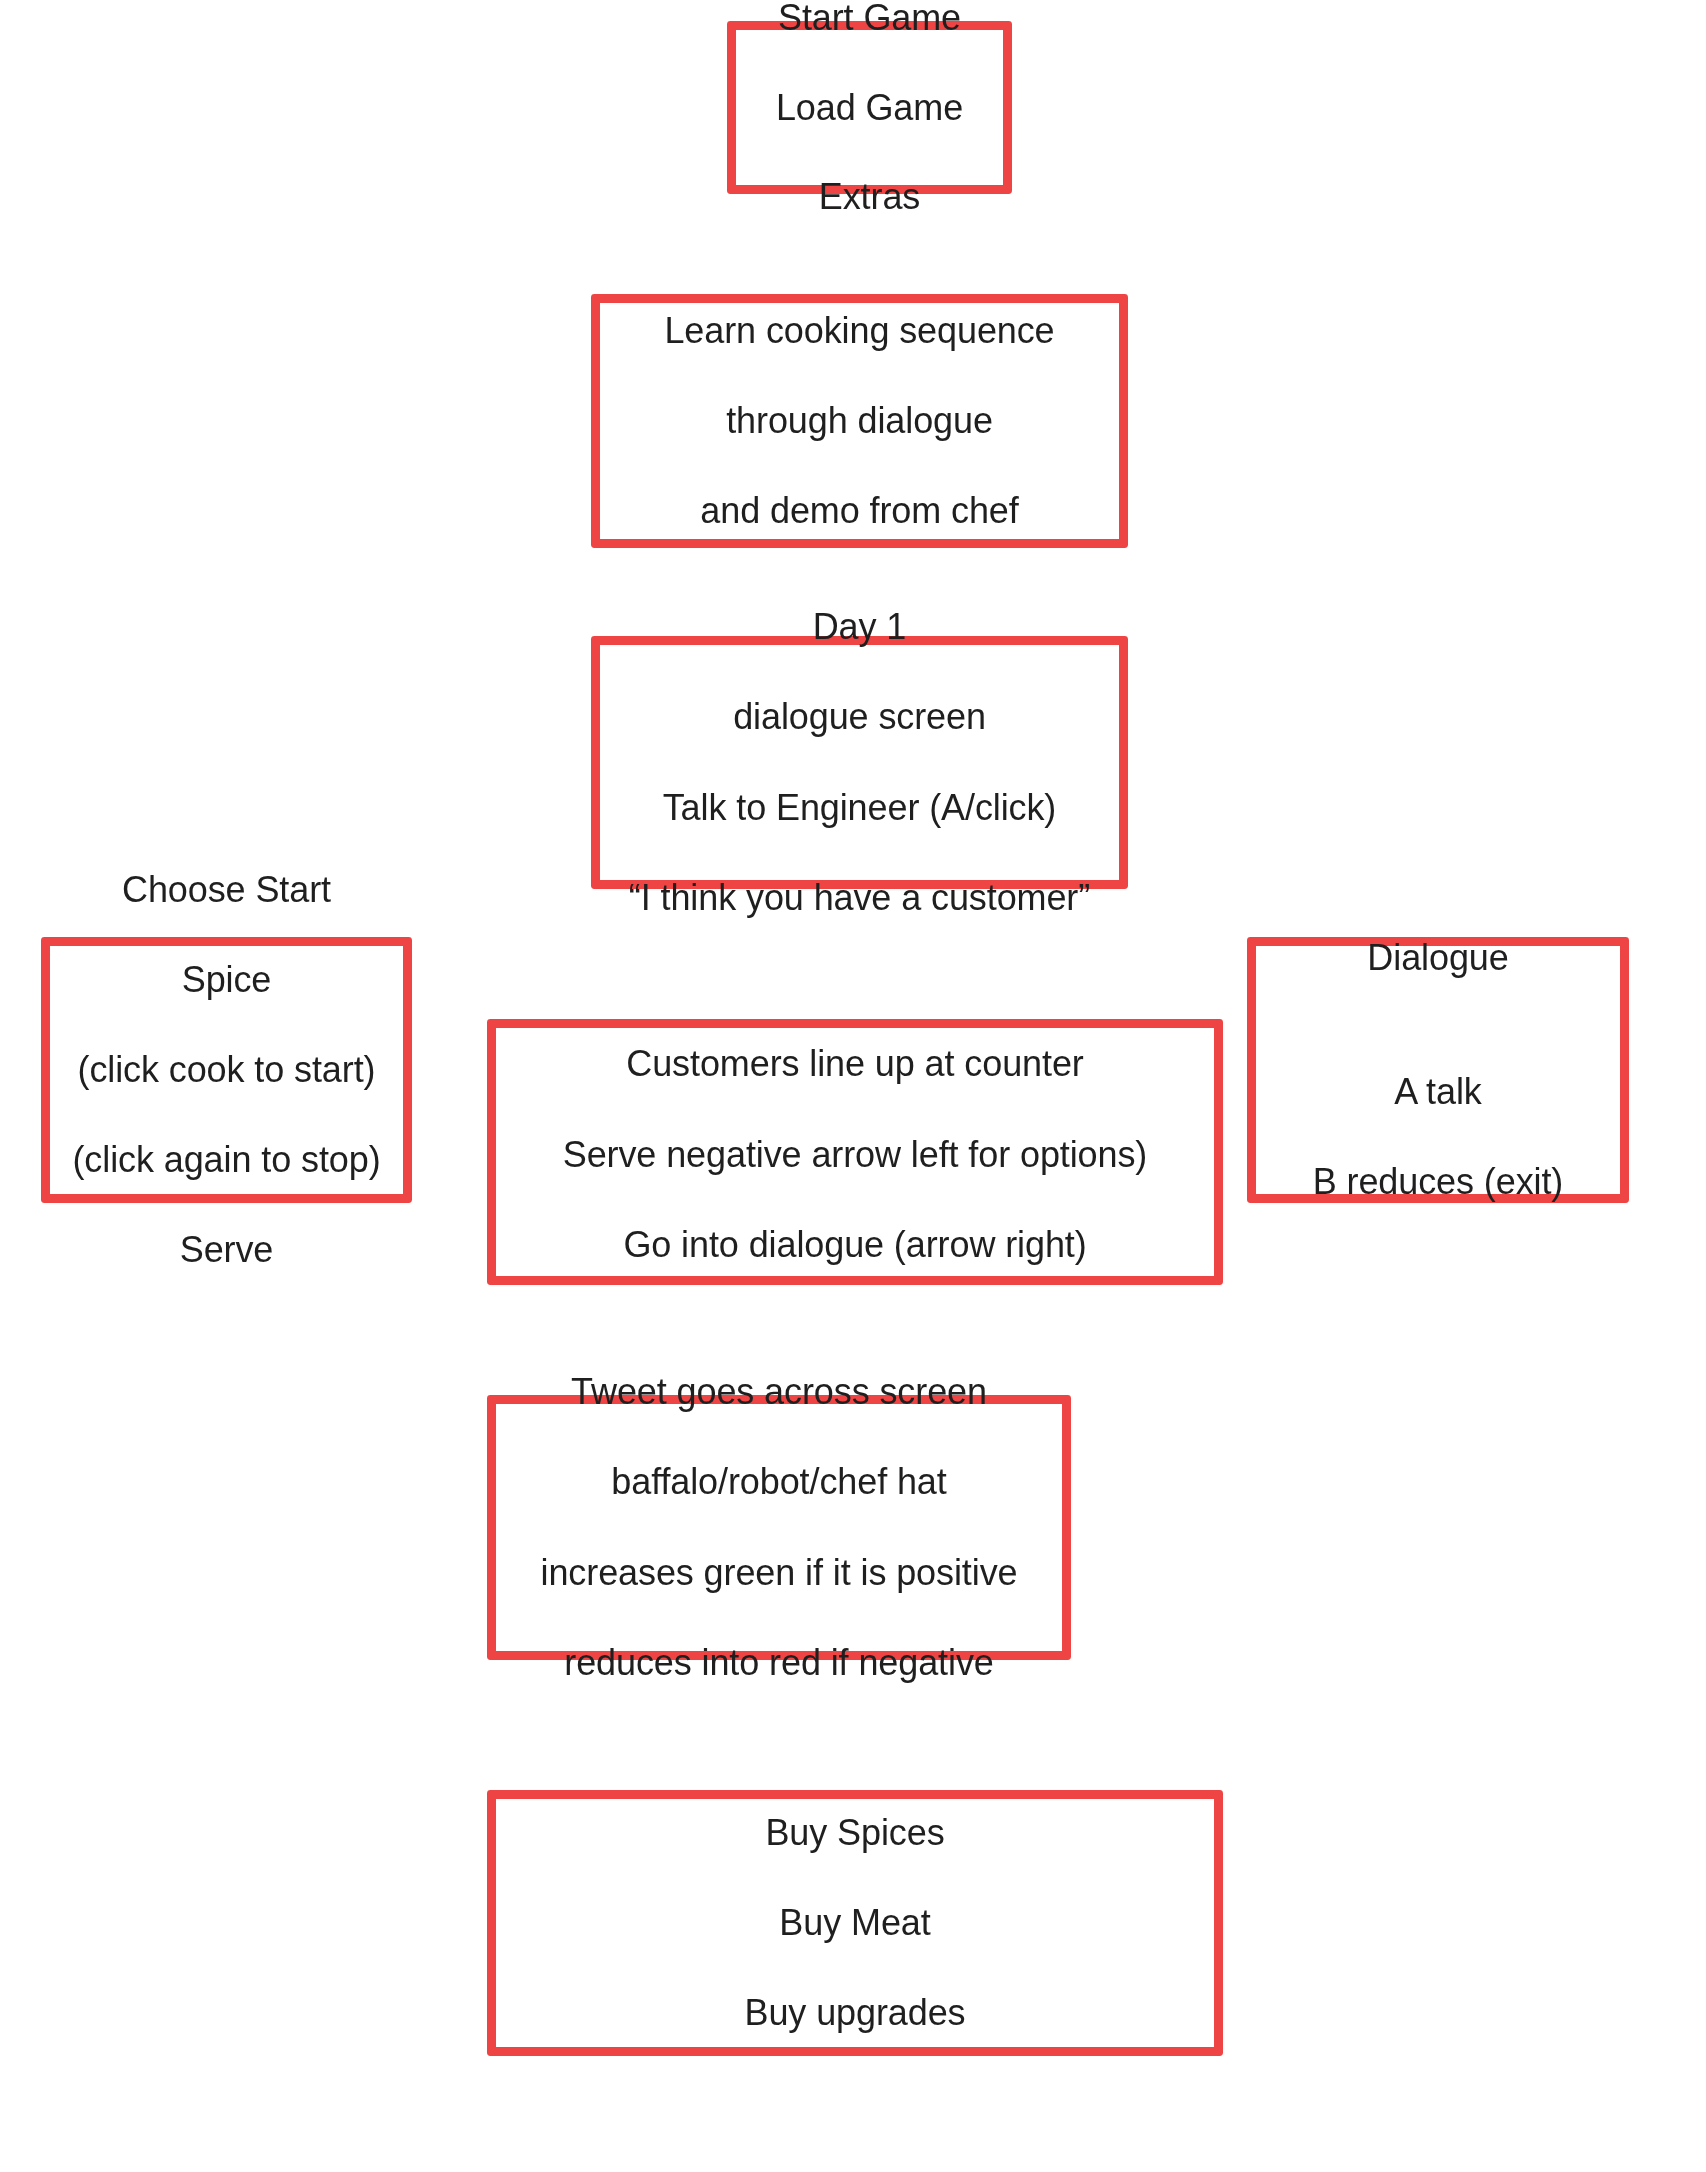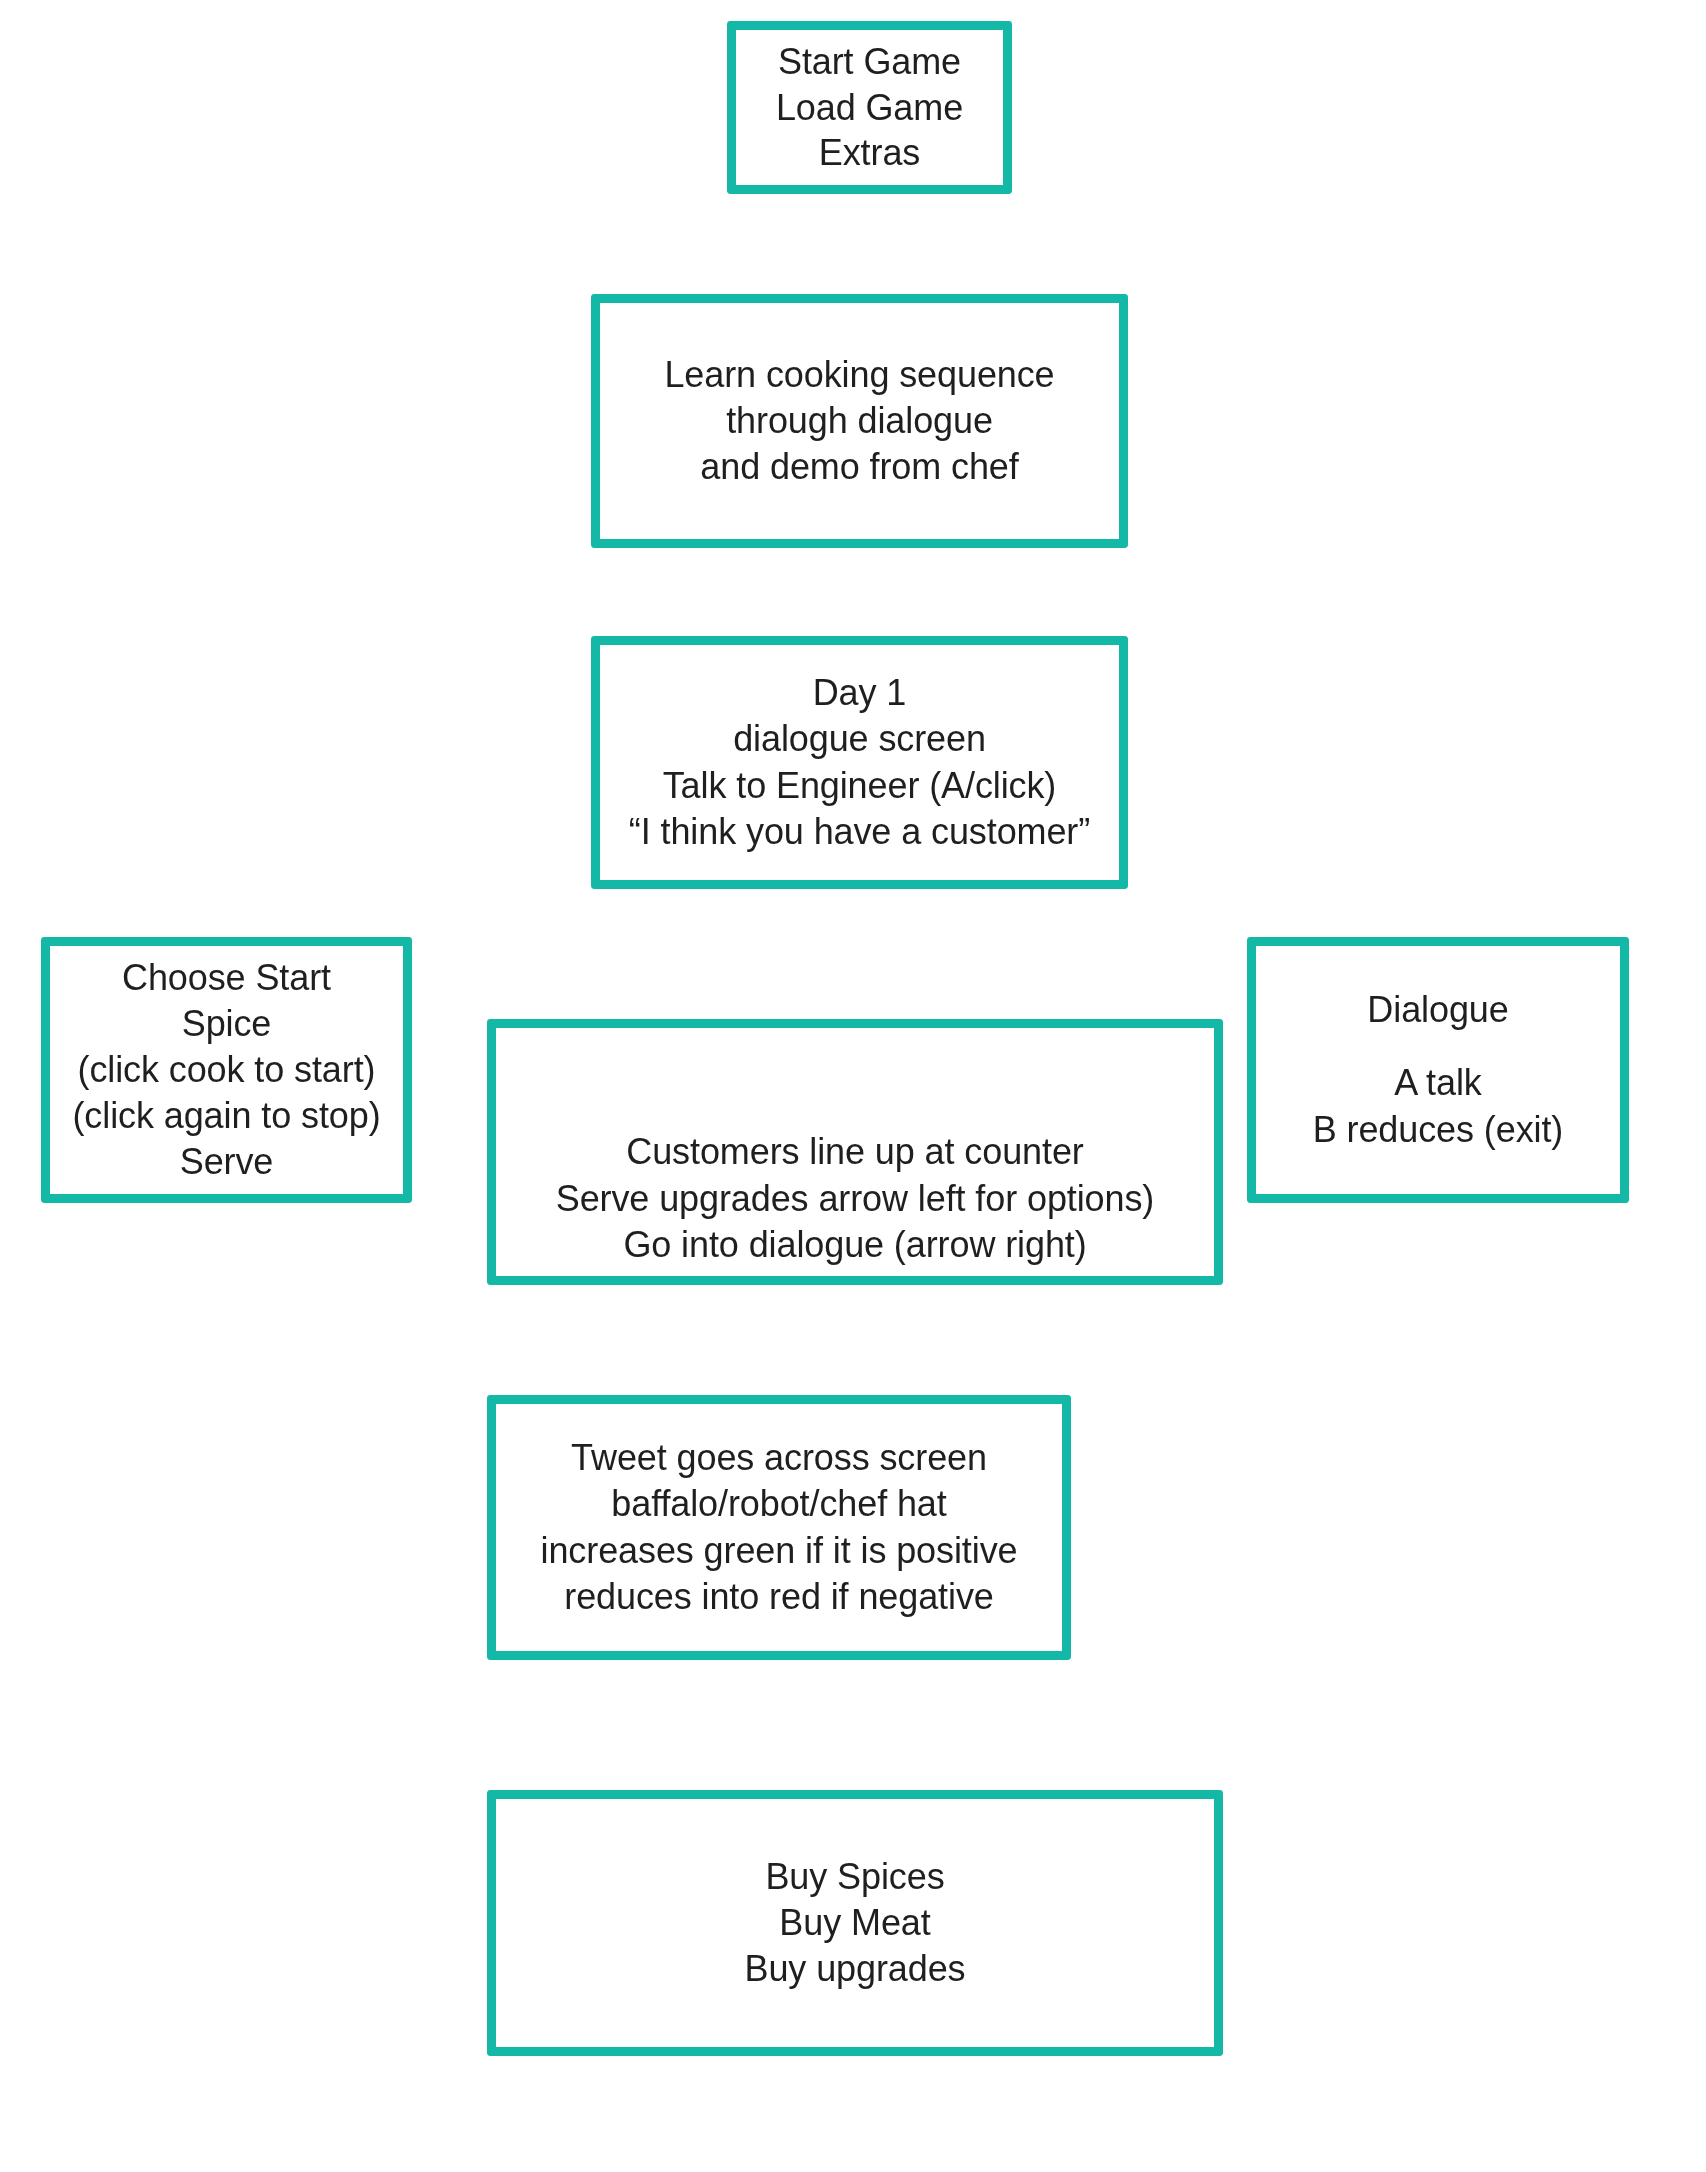--- a/index.html
+++ b/index.html
@@ -20,27 +20,28 @@
     left: 0;
     top: 0;
     width: 1707px;
     height: 2172px;
   }
 
   .node {
     position: absolute;
     box-sizing: border-box;
     background: #ffffff;
-    border: 9px solid #14b8a6;
+    border: 9px solid #ef4444;
     border-radius: 3.4px;
     display: flex;
     flex-direction: column;
     align-items: center;
     justify-content: center;
     padding: 6.8px 9.6px;
+    gap: 44px;
   }
 
   .node-line {
     display: block;
     width: 100%;
     text-align: center;
     color: #1f1f1f;
     font-size: 36px;
     line-height: 1.28;
     font-weight: 400;
@@ -97,21 +98,21 @@
   <div class="node" id="node-cooking">
     <span class="node-line">Choose Start</span>
     <span class="node-line">Spice</span>
     <span class="node-line">(click cook to start)</span>
     <span class="node-line">(click again to stop)</span>
     <span class="node-line">Serve</span>
   </div>
 
   <div class="node" id="node-service">
     <span class="node-line">Customers line up at counter</span>
-    <span class="node-line">Serve upgrades arrow left for options)</span>
+    <span class="node-line">Serve negative arrow left for options)</span>
     <span class="node-line">Go into dialogue (arrow right)</span>
   </div>
 
   <div class="node" id="node-dialogue">
     <span class="node-line">Dialogue</span>
     <span class="node-line spacer-line"></span>
     <span class="node-line">A talk</span>
     <span class="node-line">B reduces (exit)</span>
   </div>
 

